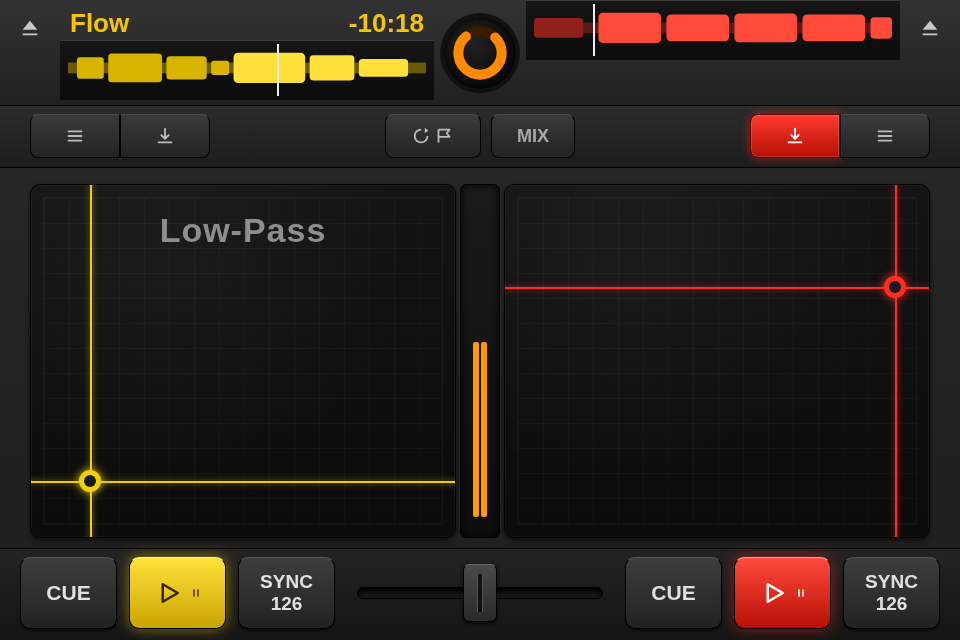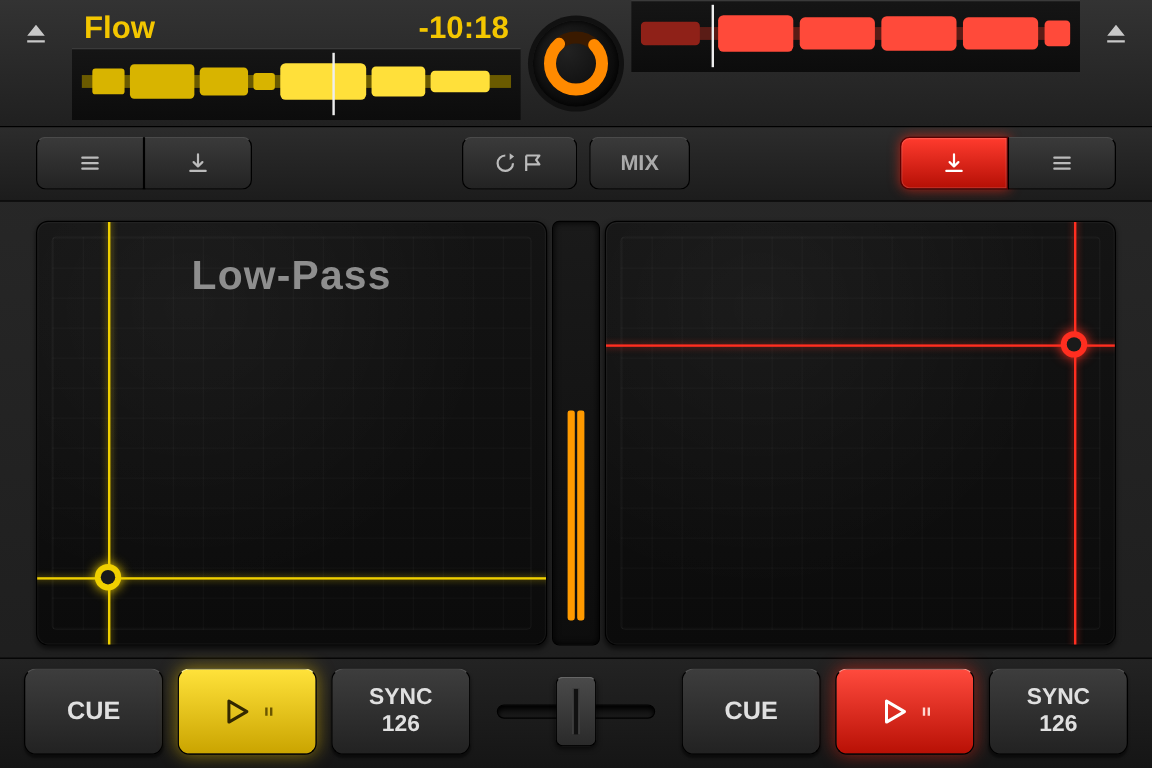--- a/index.html
+++ b/index.html
@@ -49,21 +49,21 @@
   .yellow .h,.yellow .v { background:#f0d000; box-shadow:0 0 6px #f0d000aa;}
   .yellow .dot { background:#f0d000; }
   .red { color:#ff2e20; }
   .red .h,.red .v { background:#ff2e20; box-shadow:0 0 6px #ff2e20aa; }
   .red .dot { background:#ff2e20; }
   .center-meter { width: 40px; background: linear-gradient(#1a1a1a,#0d0d0d); border-radius:6px; border:1px solid #000; position:relative; display:flex; align-items:center; justify-content:center; box-shadow: inset 0 0 6px #000; }
   .meter-bars { position:absolute; top:20px; bottom:20px; width:14px; display:flex; gap:2px; }
   .meter-bars div { flex:1; background: linear-gradient(to top,#ff9a00, #ff9a00); align-self:flex-end; border-radius:2px; }
   
   .footer { height: 92px; display:flex; align-items:center; padding: 10px 20px 14px 20px; gap: 12px; border-top:1px solid #000; background: linear-gradient(#232323,#151515);}
-  .ft-btn { height: 72px; width: 116px; border-radius:10px; background: linear-gradient(#3d3d3d,#222); border:1px solid #000; border-top-color:#555; display:flex; flex-direction:column; align-items:center; justify-content:center; color:#e0e0e0; font-weight:bold; font-size:21px; cursor:pointer; box-shadow: 0 2px 2px rgba(0,0,0,0.5);}
+  .ft-btn { height: 72px; width: 97px; border-radius:10px; background: linear-gradient(#3d3d3d,#222); border:1px solid #000; border-top-color:#555; display:flex; flex-direction:column; align-items:center; justify-content:center; color:#e0e0e0; font-weight:bold; font-size:21px; cursor:pointer; box-shadow: 0 2px 2px rgba(0,0,0,0.5);}
   .ft-btn.small-txt { font-size:19px; line-height:1.15; }
   .ft-btn.play-y { background: linear-gradient(#ffe23a,#caa400); border-top-color:#fff49a; color:#2a2100; box-shadow: 0 0 14px rgba(255,210,0,0.5);}
   .ft-btn.play-r { background: linear-gradient(#ff4a3d,#b81005); border-top-color:#ff9a90; color:#fff; box-shadow: 0 0 14px rgba(255,40,20,0.5);}
   .play-icon { display:flex; align-items:center; justify-content:center; gap:6px; }
   .play-icon svg { width:30px; height:30px; }
   .crossfader { flex:1; height: 70px; display:flex; align-items:center; justify-content:center; position:relative; }
   .cf-track { position:absolute; left:10px; right:10px; height:12px; background: linear-gradient(#0a0a0a,#1c1c1c); border-radius:6px; border:1px solid #000; box-shadow: inset 0 2px 4px #000; }
   .cf-handle { position:relative; width:34px; height:58px; background: linear-gradient(#4a4a4a,#2a2a2a); border-radius:6px; border:1px solid #000; border-top-color:#666; display:flex; align-items:center; justify-content:center; box-shadow: 0 2px 4px rgba(0,0,0,0.6);}
   .cf-handle::before { content:""; width:4px; height:38px; background:#111; border-left:1px solid #555; border-right:1px solid #555;}
   .ft-group { display:flex; gap:12px; }

